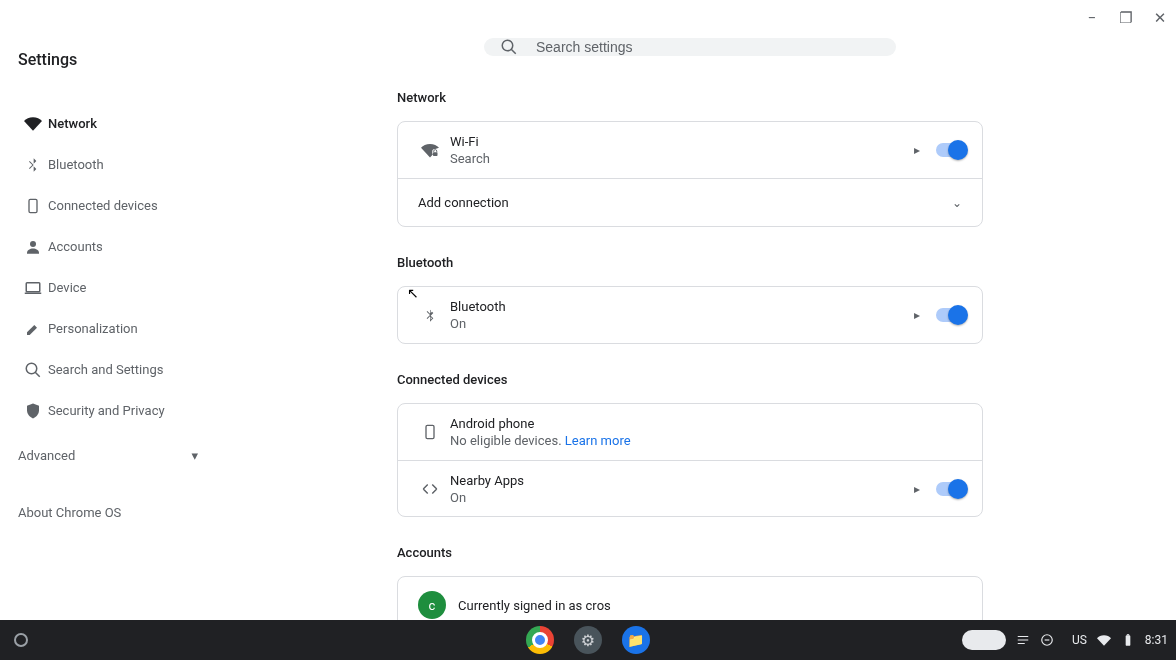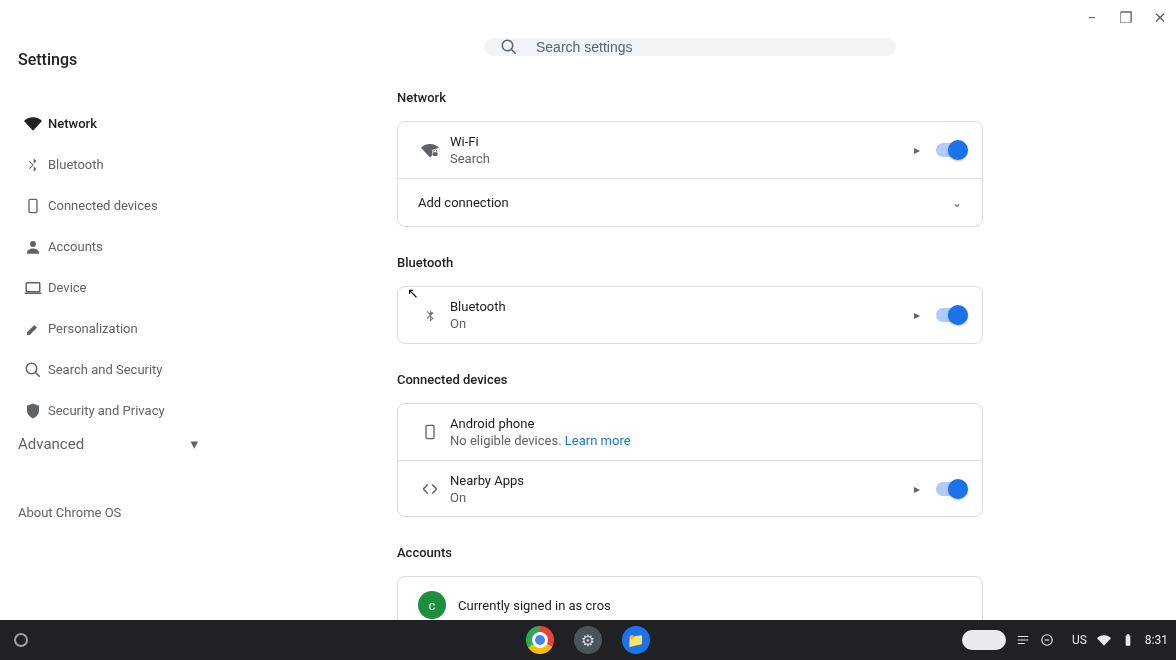--- a/index.html
+++ b/index.html
@@ -33,21 +33,21 @@
 .nav-item {
   display: flex; align-items: center;
   height: 41px;
   font-size: 13px;
   color: #5f6368;
   cursor: pointer;
 }
 .nav-item.selected { color:#202124; font-weight:500; }
 .nav-item .icon { width: 30px; display:inline-flex; align-items:center; justify-content:center; color:#5f6368; font-size: 18px;}
 .nav-item.selected .icon { color:#202124; }
-.adv-row { display:flex; align-items:flex-start; justify-content:space-between; width: 180px; height:40px; font-size:15px; color:#5f6368; cursor:pointer; margin-top:4px;}
+.adv-row { display:flex; align-items:center; justify-content:space-between; width: 180px; height:40px; font-size:13px; color:#5f6368; cursor:pointer; margin-top:4px;}
 .about-row { font-size:13px; color:#5f6368; margin-top:30px; cursor:pointer; }
 
 .main { position:absolute; left:260px; right:0; top:0; bottom:40px; padding-top: 38px; display:flex; flex-direction:column; align-items:center; }
 .search-wrap {
   width: 412px; height: 40px;
   background: #f1f3f4; border-radius: 20px;
   display:flex; align-items:center;
   padding: 0 8px 0 16px;
   gap: 18px;
   margin-left: -56px;
@@ -179,21 +179,21 @@
         </span>
       <span>Personalization</span>
     </li>
     <li class="nav-item">
       <span class="icon">
           <svg viewBox="0 0 24 24" width="18" height="18" fill="none" stroke="currentColor" stroke-width="2">
             <circle cx="10" cy="10" r="7"></circle>
             <path d="M21 21l-6-6"></path>
           </svg>
         </span>
-      <span>Search and Security</span>
+      <span>Search and Settings</span>
     </li>
     <li class="nav-item">
       <span class="icon">
           <svg viewBox="0 0 24 24" width="18" height="18" fill="currentColor">
             <path d="M12 2l8 3v6c0 5-3.5 9-8 11-4.5-2-8-6-8-11V5l8-3z"></path>
           </svg>
         </span>
       <span>Security and Privacy</span>
     </li>
   </ul>

